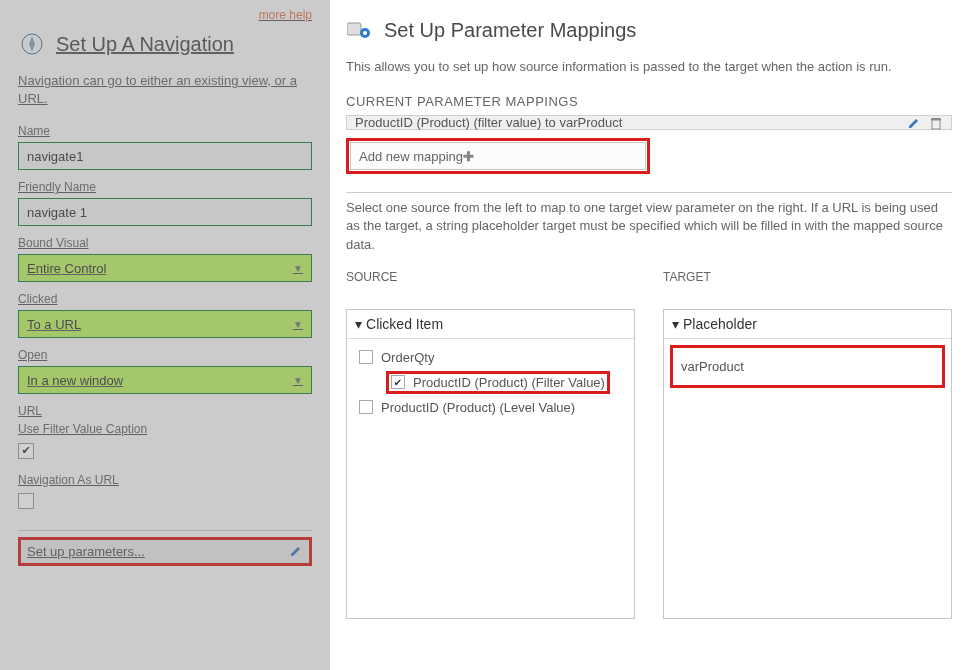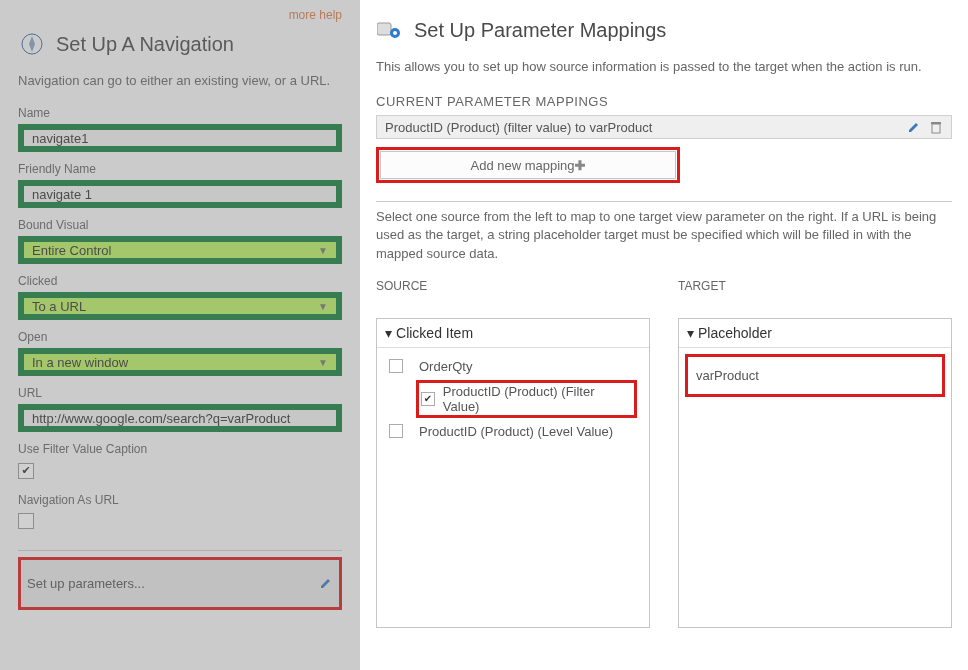--- a/index.html
+++ b/index.html
@@ -1,50 +1,50 @@
 <!DOCTYPE html>
 <html><head>
 <meta charset="utf-8">
 <style>
 * { box-sizing: border-box; margin: 0; padding: 0; }
 body { font-family: "Segoe UI", Arial, sans-serif; font-size: 13px; color: #555; width: 968px; height: 670px; display: flex; background: #fff; }
-.left-panel { width: 360px; height: 670px; background: #f7f7f7; position: relative; padding: 0 18px; }
+.left-panel { width: 330px; height: 670px; background: #f7f7f7; position: relative; padding: 0 18px; text-decoration: underline; }
 .left-panel::after { content: ""; position: absolute; inset: 0; background: rgba(120,120,120,0.35); pointer-events: none; }
 .right-panel { flex: 1; height: 670px; padding: 0 16px; background: #fff; }
 .more-help { text-align: right; color: #d97d4a; font-size: 12px; padding-top: 8px; }
 .panel-title-row { display: flex; align-items: center; gap: 10px; margin: 8px 0 14px 0; }
 .panel-title { font-size: 20px; font-weight: 300; color: #4a4a4a; }
 .title-icon { width: 28px; height: 28px; display: flex; align-items: center; justify-content: center; }
 .desc { font-size: 13px; color: #666; margin-bottom: 16px; line-height: 1.4; }
 .field-label { font-size: 12px; color: #666; margin-bottom: 4px; display: block; }
-.text-input, .select-input { width: 100%; height: 28px; border: 6px solid #15803d; background: #f2f2f2; padding: 0 8px; font-size: 13px; color: #333; margin-bottom: 10px; }
+.text-input, .select-input { width: 100%; height: 28px; border: 1px solid #15803d; background: #f2f2f2; padding: 0 8px; font-size: 13px; color: #333; margin-bottom: 10px; }
 .select-input { display: flex; align-items: center; justify-content: space-between; background: #bef264; }
 .chev { color: #777; font-size: 10px; }
 .checkbox-row { margin-bottom: 14px; }
 .checkbox-row label { font-size: 12px; color: #666; display: block; margin-bottom: 6px; }
 .cb { width: 16px; height: 16px; border: 1px solid #999; background: #fff; display: inline-flex; align-items: center; justify-content: center; font-size: 11px; color: #333; }
 .cb.checked::before { content: "✔"; }
 .hr { border: none; border-top: 1px solid #ccc; margin: 18px 0 6px 0; }
-.setup-params-row { border: 3px solid #d91c1c; padding: 16px 6px; display: flex; justify-content: space-between; align-items: center; background: #e8e8e8; margin-top: 6px; }
+.setup-params-row { border: 3px solid #d91c1c; padding: 4px 6px; display: flex; justify-content: space-between; align-items: center; background: #e8e8e8; margin-top: 6px; }
 .setup-params-row .pencil { color: #3a7bbf; }
 .section-label { font-size: 13px; letter-spacing: 0.5px; color: #666; margin: 18px 0 6px 0; }
-.mapping-bar { width: 100%; height: 24px; border: 1px solid #d0d0d0; background: #efefef; display: flex; align-items: center; padding: 0 8px; font-size: 13px; color: #555; margin-bottom: 8px; }
+.mapping-bar { width: 100%; height: 15px; border: 1px solid #d0d0d0; background: #efefef; display: flex; align-items: center; padding: 0 8px; font-size: 13px; color: #555; margin-bottom: 8px; }
 .mapping-actions { margin-left: auto; display: flex; gap: 8px; }
 .icon-btn { color: #4a7aa8; cursor: pointer; }
 .trash { color: #777; }
 .add-mapping-row { position: relative; width: 304px; margin-bottom: 14px; }
-.add-mapping-inner { height: 28px; border: 1px solid #c8c8c8; background: #fcfcfc; display: flex; align-items: center; justify-content: center; padding: 0 8px; font-size: 13px; color: #666; }
+.add-mapping-inner { height: 28px; border: 1px solid #c8c8c8; background: #fcfcfc; display: flex; align-items: center; justify-content: flex-start; padding: 0 8px; font-size: 13px; color: #666; }
 .red-frame { border: 3px solid #d91c1c; padding: 1px; }
 .columns { display: flex; gap: 28px; margin-top: 4px; }
 .col { flex: 1; }
 .col-head { font-size: 12px; color: #666; margin-bottom: 25px; }
 .listbox { border: 1px solid #c5c5c5; min-height: 310px; background: #fff; }
 .list-header { border-bottom: 1px solid #ddd; padding: 6px 8px; font-size: 14px; color: #333; display: flex; align-items: center; gap: 4px; }
 .list-body { padding: 8px 10px; }
-.source-item { display: flex; align-items: center; gap: 16px; padding: 3px 2px; font-size: 13px; color: #555; }
+.source-item { display: flex; align-items: center; gap: 8px; padding: 3px 2px; font-size: 13px; color: #555; }
 .source-cb { width: 14px; height: 14px; border: 1px solid #aaa; background: #fff; display: inline-flex; align-items: center; justify-content: center; font-size: 10px; color: #333; }
 .source-cb.checked::before { content: "✔"; }
 .highlight-red { border: 3px solid #d91c1c; padding: 1px 2px; display: inline-flex; align-items: center; gap: 8px; margin-left: 27px; }
 .target-item-wrap { padding: 6px 6px; }
 .target-item { border: 3px solid #d91c1c; padding: 11px 8px; font-size: 13px; color: #555; background: #fff; }
 .plus { color: #888; font-weight: bold; }
 svg { display: block; }
 </style>
 </head>
 <body>
@@ -82,21 +82,20 @@
     <span class="chev">▼</span>
   </div>
 
   <label class="field-label">Open</label>
   <div class="select-input">
     <span>In a new window</span>
     <span class="chev">▼</span>
   </div>
 
   <label class="field-label">URL</label>
-  <input class="text-input" value="http://www.google.com/search?q=varProduct" style="">
 
   <div class="checkbox-row">
     <label>Use Filter Value Caption</label>
     <span class="cb checked"></span>
   </div>
 
   <div class="checkbox-row">
     <label>Navigation As URL</label>
     <span class="cb"></span>
   </div>

